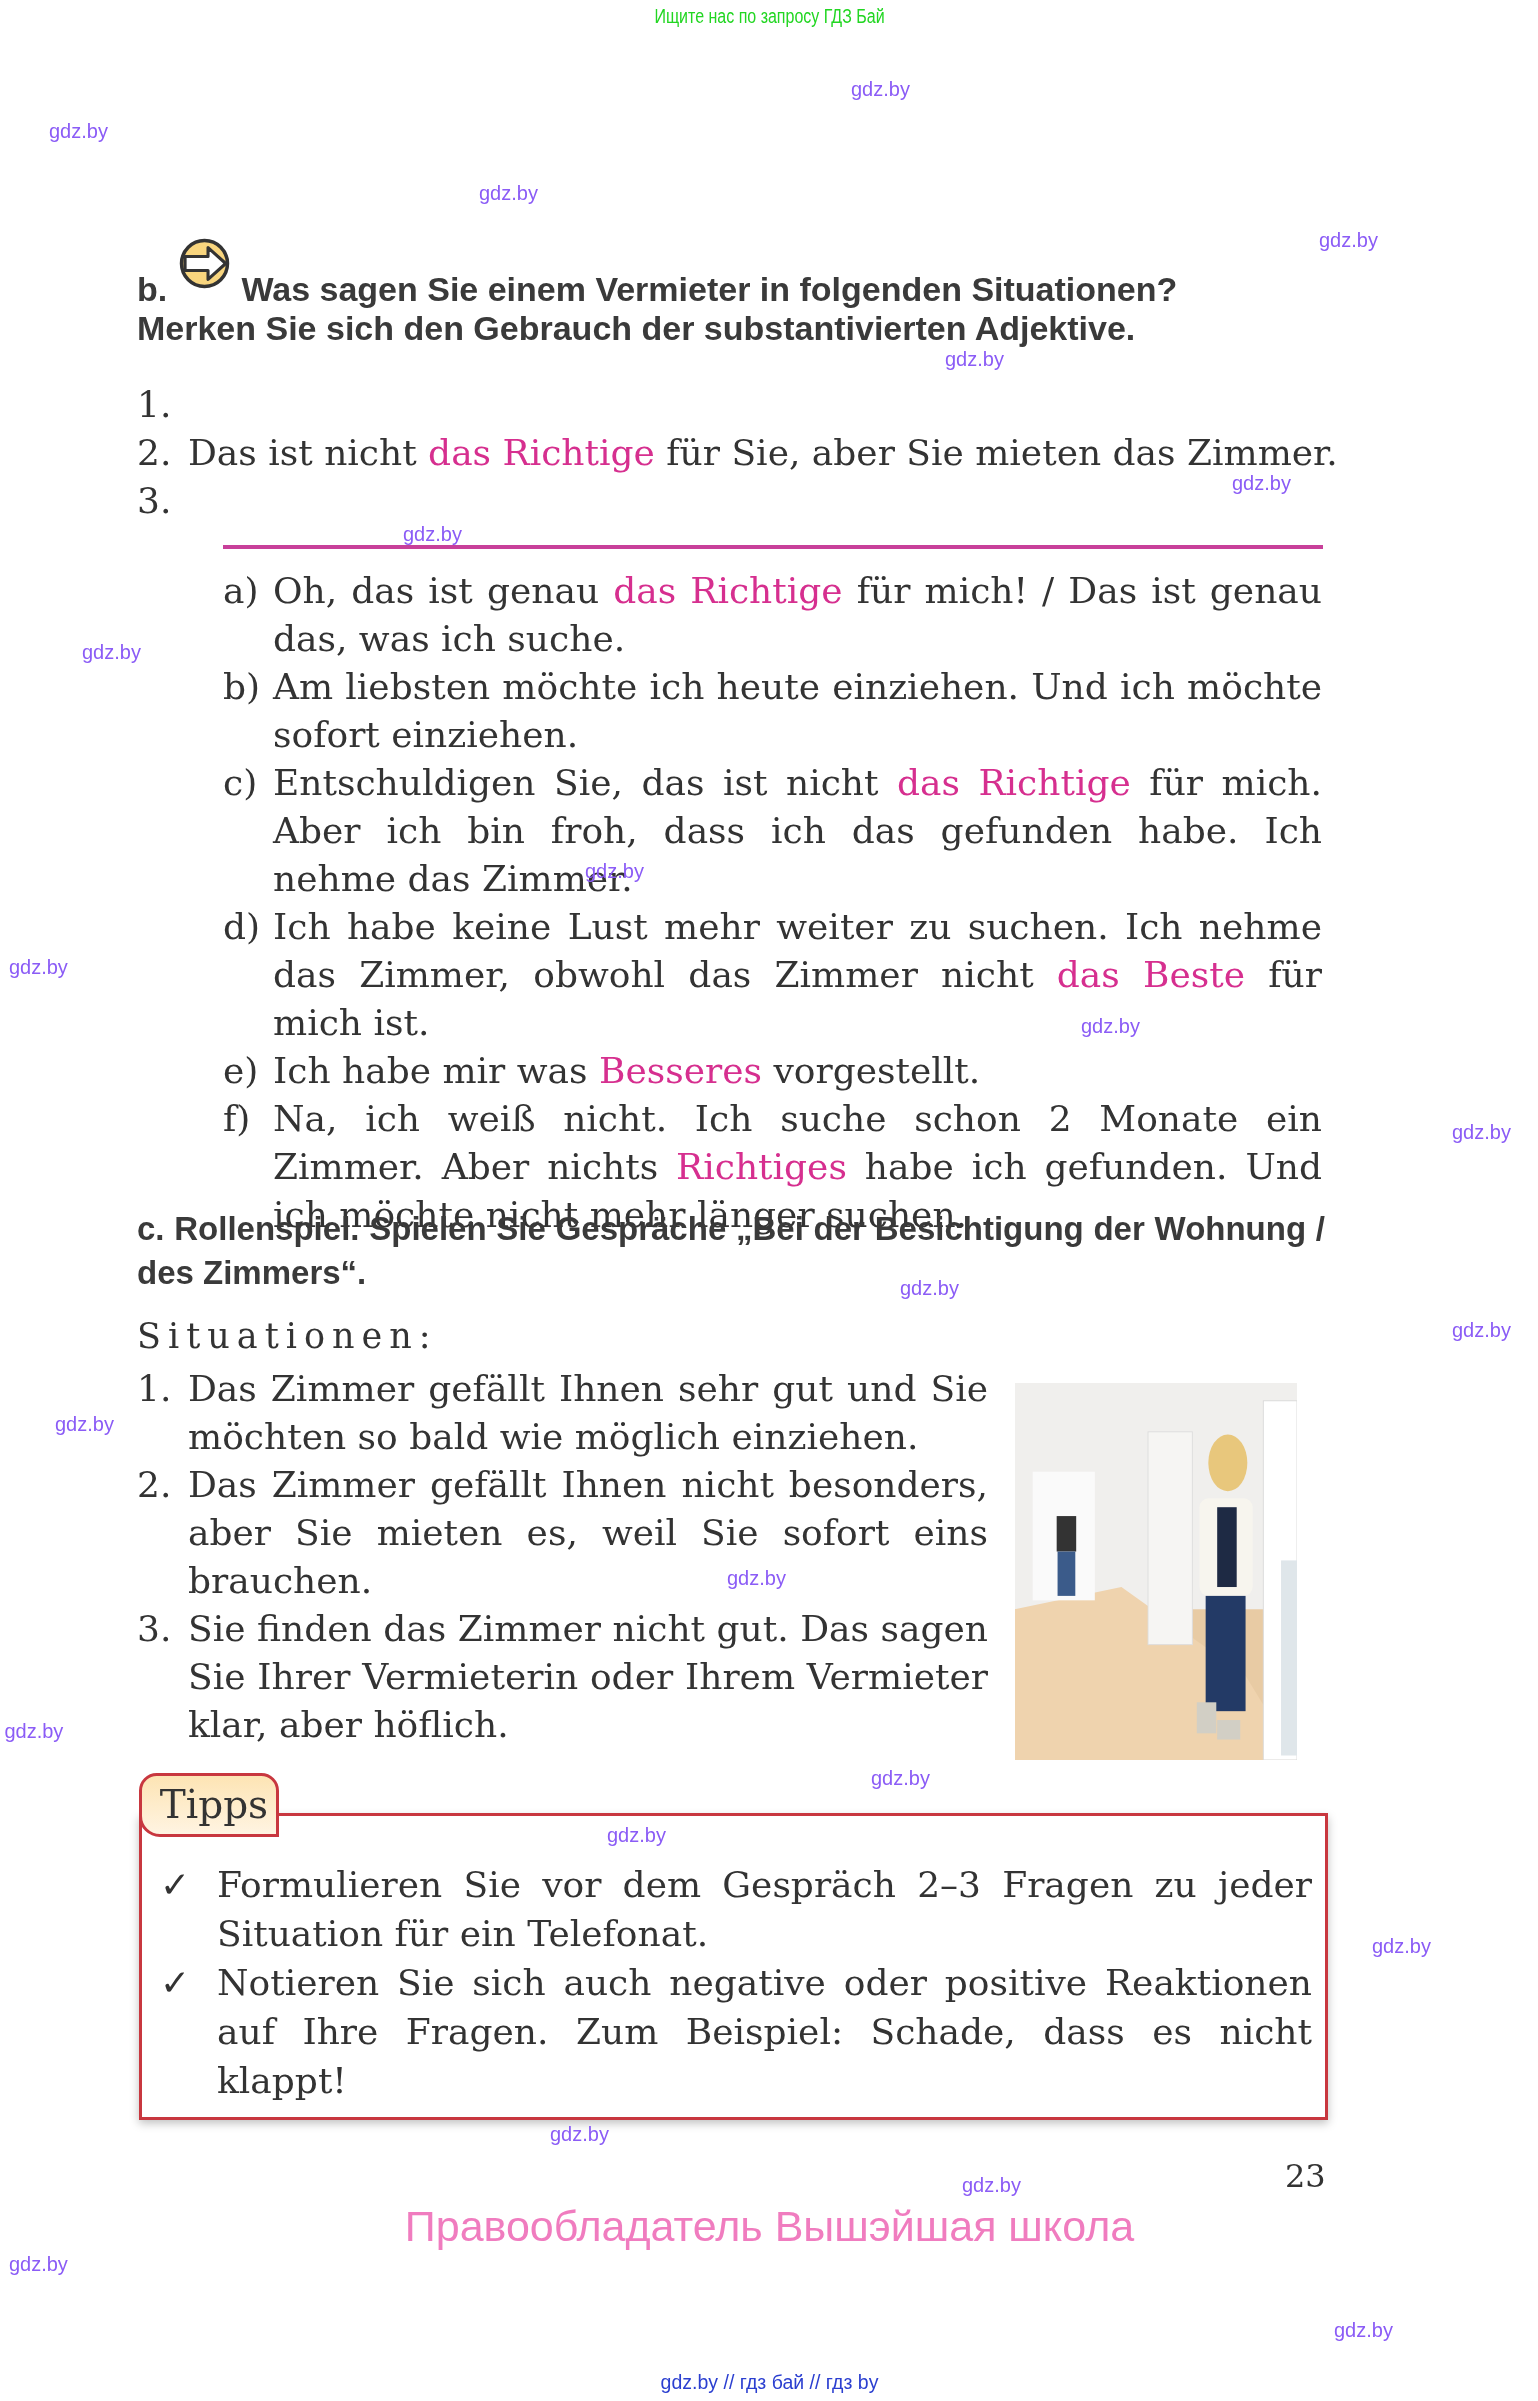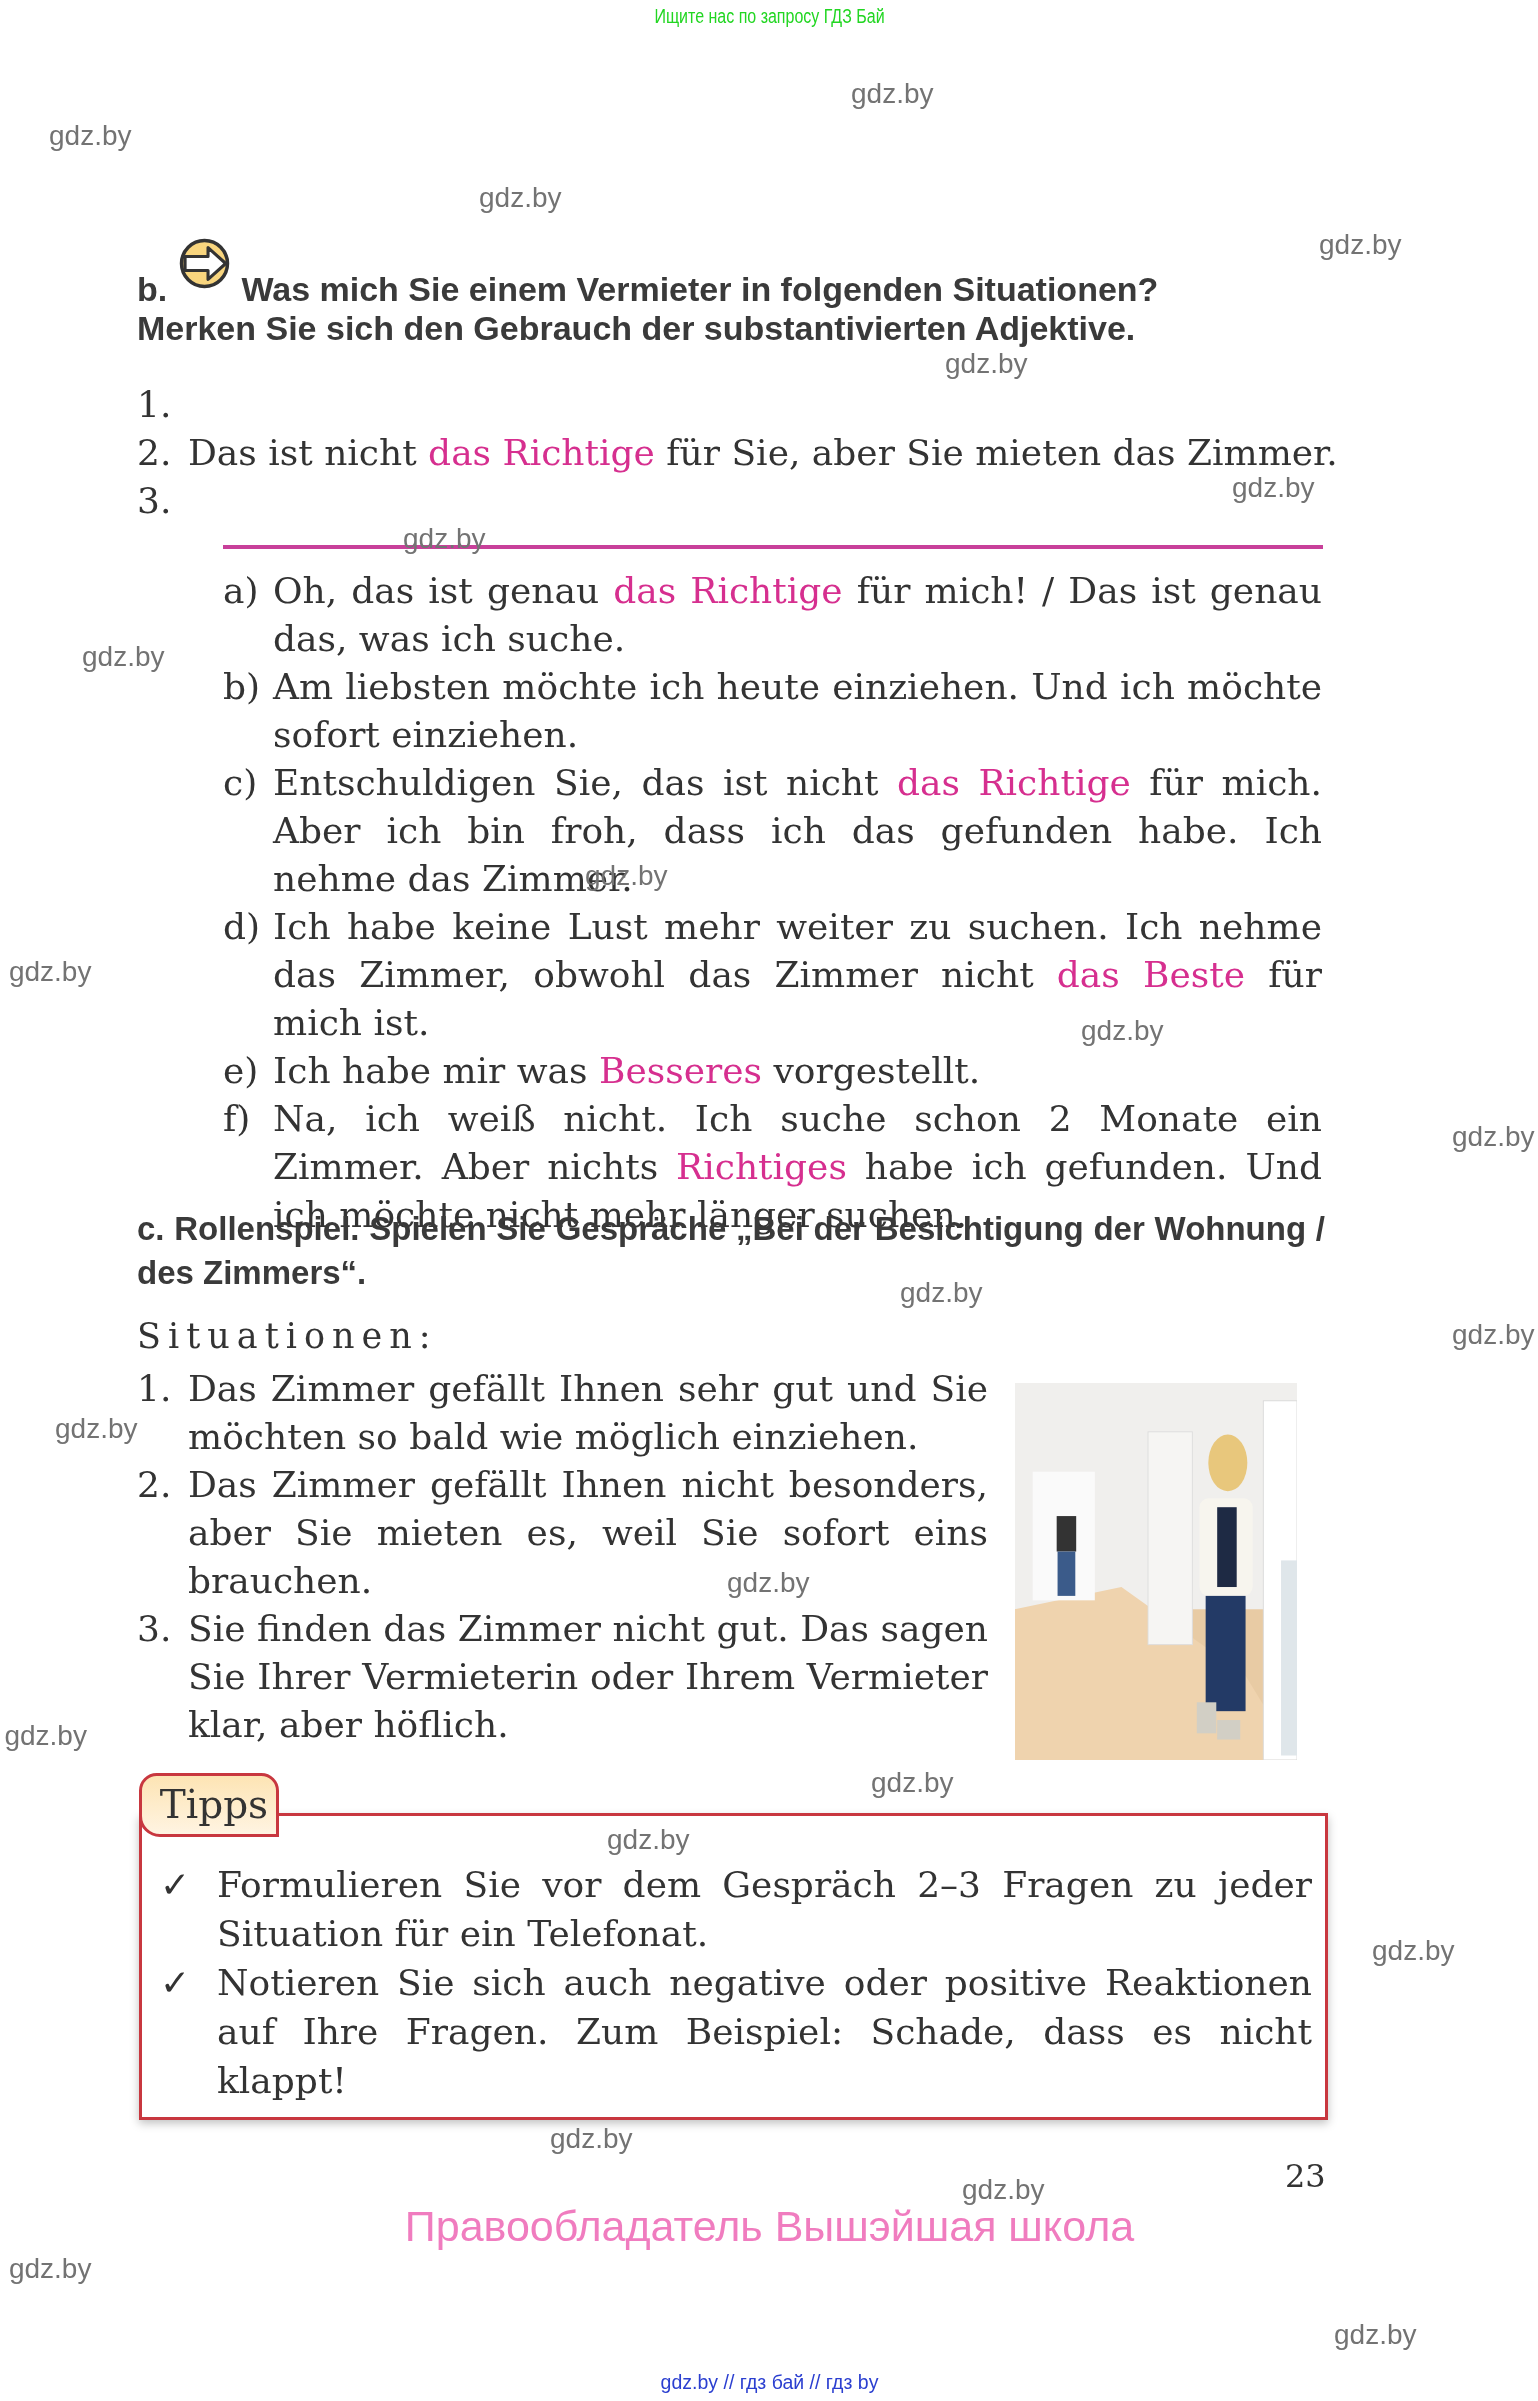--- a/index.html
+++ b/index.html
@@ -2,21 +2,21 @@
 <html style="font-size:14px"><head>
 <meta charset="utf-8">
 <style>
   html, body { margin:0; padding:0; background:#ffffff; }
   body { width:1539px; height:2401px; position:relative; overflow:hidden; }
   .serif { font-family: "DejaVu Serif", "Liberation Serif", serif; color:#333333; }
   .hl { color:#d62f8f; }
 
   .top-banner { position:absolute; top:5.3px; left:0; width:1539px; text-align:center;
     font-family:"Liberation Sans", sans-serif; font-size:19.5px; color:#22d622; transform:scaleX(0.82); }
-  .wm { position:absolute; font-family:"Liberation Sans", sans-serif; font-size:28px; color:#737373; white-space:nowrap; }
+  .wm { position:absolute; font-family:"Liberation Sans", sans-serif; font-size:20px; color:#8b5cf6; white-space:nowrap; }
 
   .heading { position:absolute; left:137px; width:1188px; font-family:"Liberation Sans", sans-serif;
     font-weight:bold; font-size:34px; color:#3a3a3a; line-height:44px; text-align:justify; }
   .heading .letter { margin-right:10.6px; }
   .icon-arrow { display:inline-block; width:53px; height:53px; vertical-align:-5.3px; margin-right:10.6px; position:relative; top:-16px; }
 
   .list { position:absolute; left:137px; width:1188px; font-size:36px; line-height:48px; }
   .list .row { display:flex; white-space:nowrap; }
   .list .num { width:51px; flex:none; }
   .sub { position:absolute; left:223px; width:1099px; font-size:36px; line-height:48px; }
@@ -52,21 +52,21 @@
 </style>
 </head>
 <body>
 
 <div class="top-banner">Ищите нас по запросу ГДЗ Бай</div>
 
 <div class="heading" style="top:253px;">
   <span class="letter">b.</span><span class="icon-arrow"><svg width="53" height="53" viewBox="0 0 60 60">
         <circle cx="30" cy="30" r="26" fill="#f8d57e" stroke="#333" stroke-width="4"></circle>
         <path d="M8 22 H34 V12 L54 30 L34 48 V38 H8 Z" fill="#fff" stroke="#333" stroke-width="3.5" stroke-linejoin="round"></path>
-      </svg></span><span>Was mich Sie einem Vermieter in folgenden Situationen?</span>
+      </svg></span><span>Was sagen Sie einem Vermieter in folgenden Situationen?</span>
 </div>
 <div class="heading" style="top:306px;">Merken Sie sich den Gebrauch der substantivierten Adjektive.</div>
 
 <div class="list serif" style="top:381px;">
   <div class="row">
       <span class="num">1.</span>
     </div>
   <div class="row">
       <span class="num">2.</span>
       <span><span>Das ist nicht </span><span class="hl">das Richtige</span><span> für Sie, aber Sie mieten das Zimmer.</span></span>

